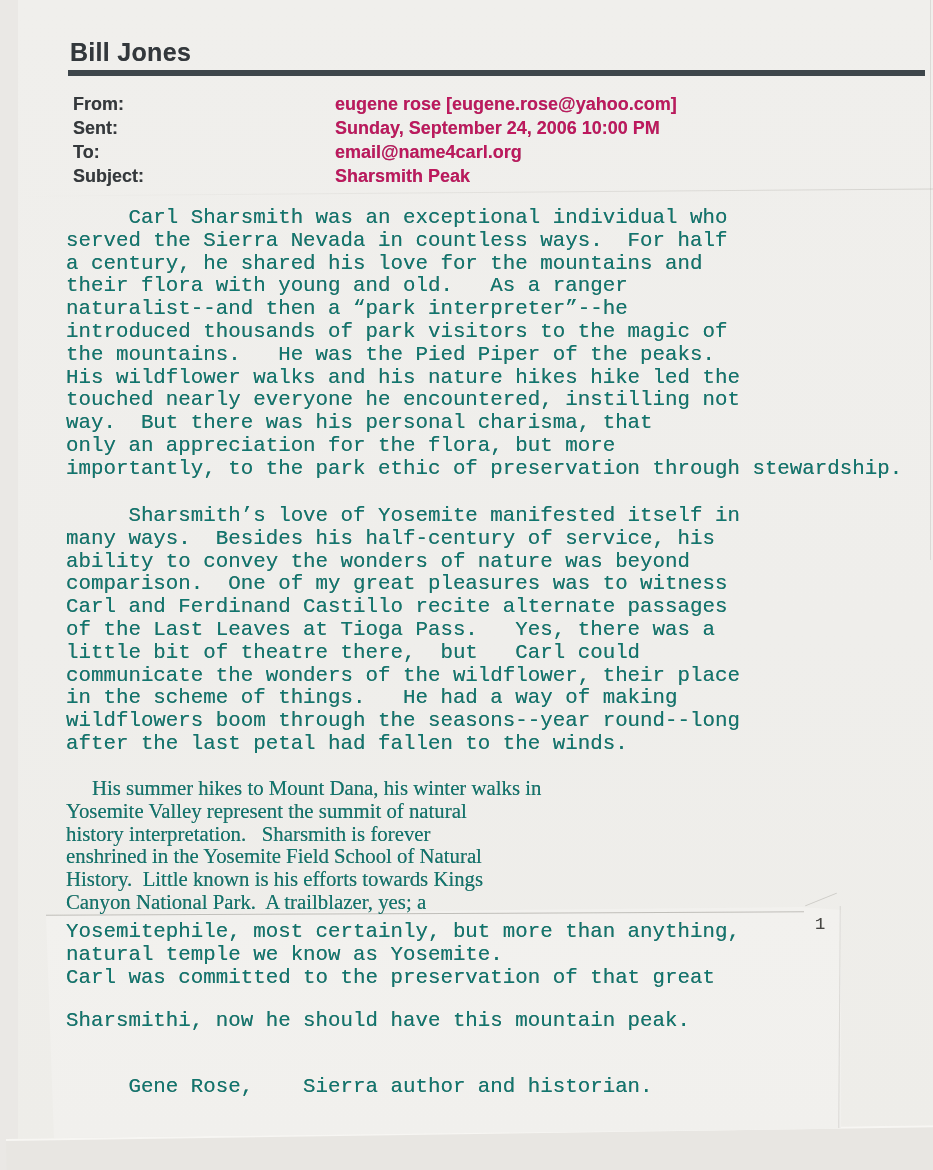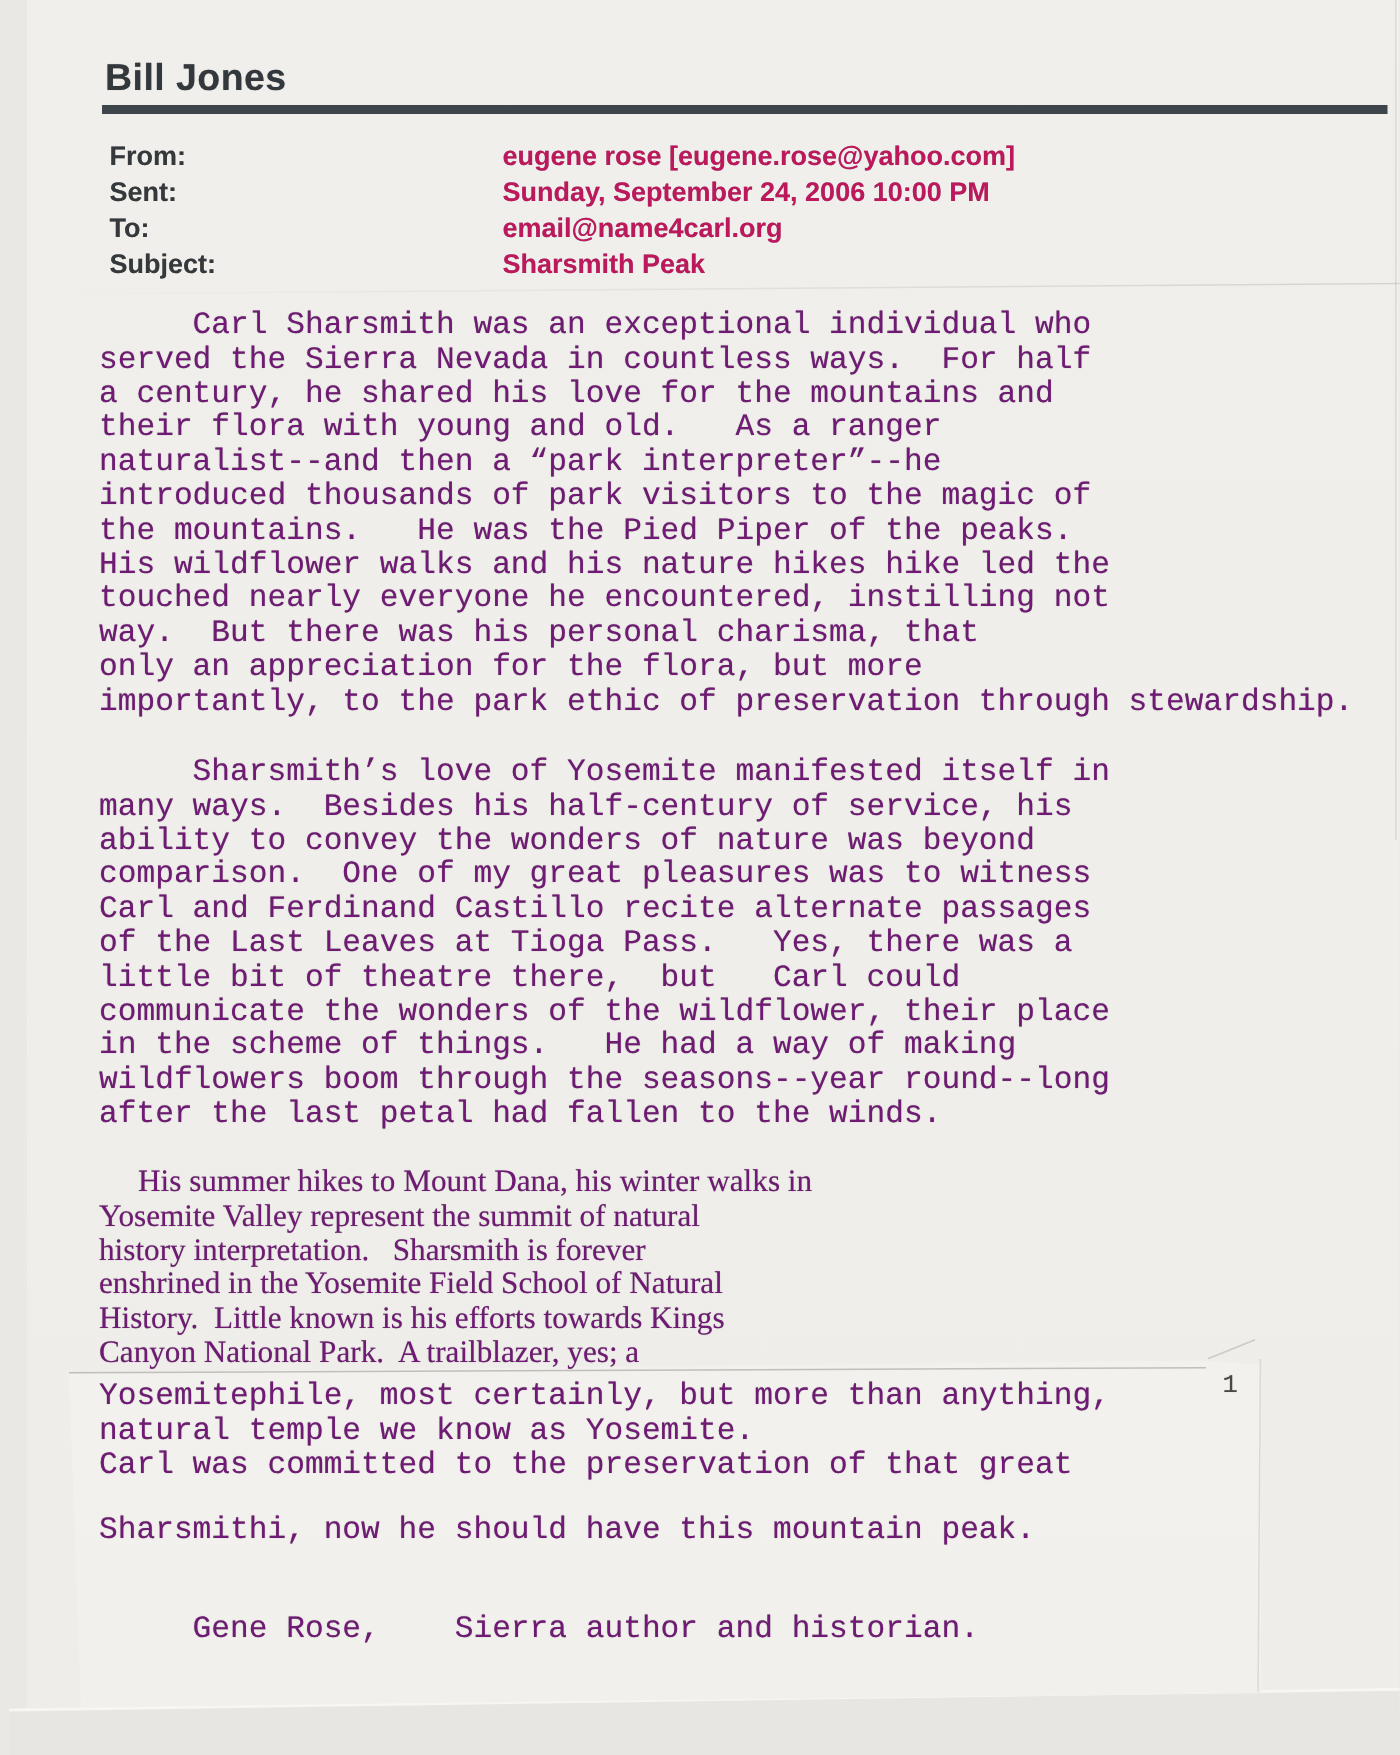--- a/index.html
+++ b/index.html
@@ -59,21 +59,21 @@
   .field-value{
     font-size:18px;font-weight:700;color:#be185d;
     text-shadow:0 0 0.4px rgba(56,60,63,0.45);
   }
 
   
   .para{
     position:absolute;left:48px;z-index:5;
     font-family:"Liberation Mono","DejaVu Sans Mono",monospace;
     font-size:20.8px;line-height:22.8px;
-    color:#701a75;
+    color:#0f766e;
     text-shadow:0 0 0.6px rgba(61,61,59,0.6);
   }
   .bline{white-space:pre;height:22.8px;}
   .p1{top:207px;}
   .p2{top:505px;}
   .p3{top:777px;font-family:Liberation Serif, serif;}
   .p3b{top:921px;}
   .p4{top:1010px;}
   .sig{top:1076px;}
 

